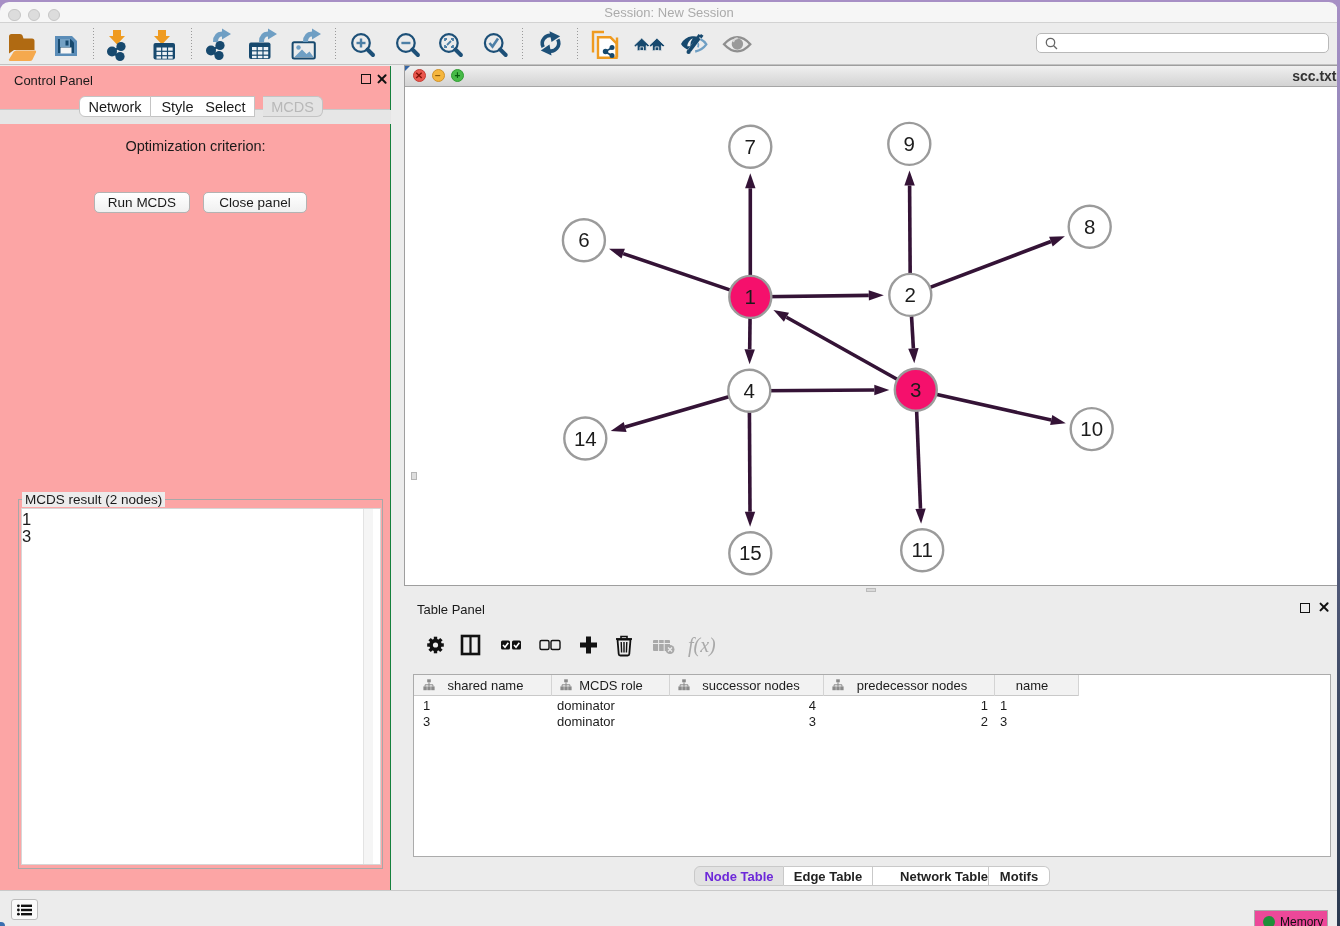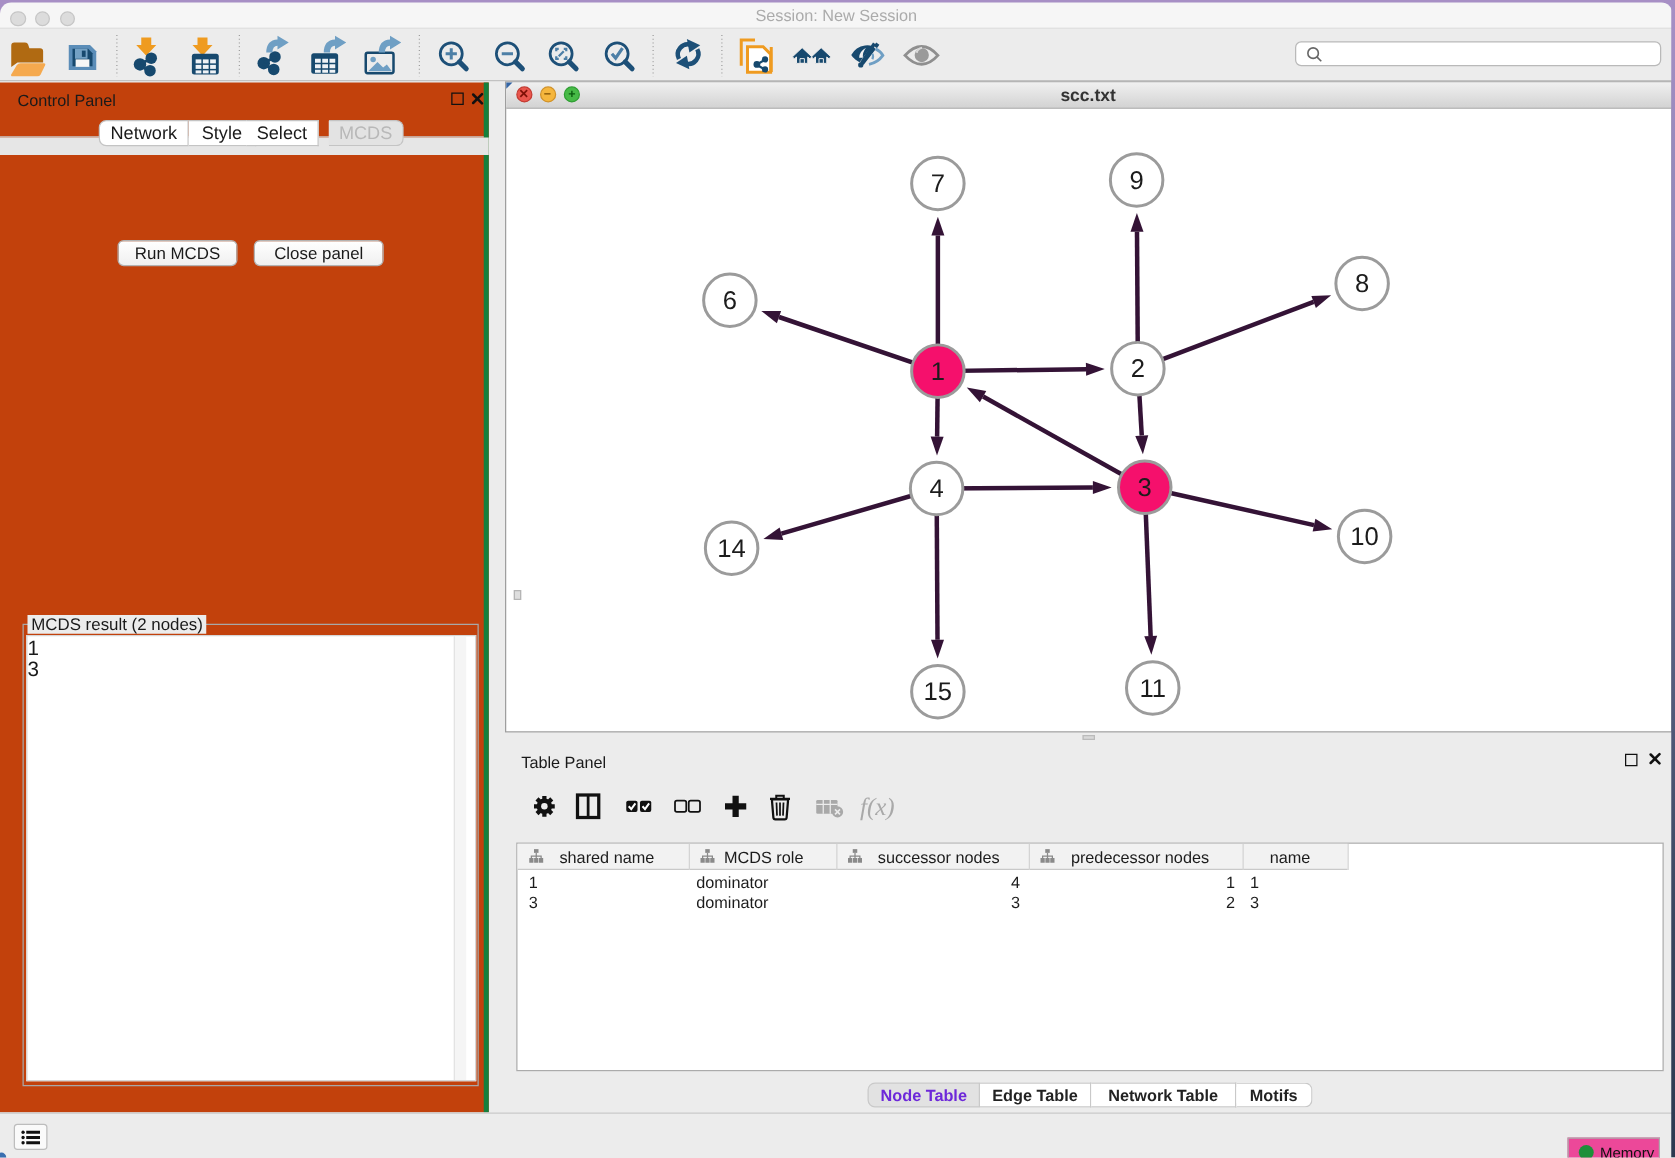--- a/index.html
+++ b/index.html
@@ -10,35 +10,35 @@
 #purple-top { left:0; top:0; width:1340px; height:14px; background:#a78fc5; }
 #right-edge { right:0; top:0; width:3px; height:926px; background:linear-gradient(#a78fc5 0%, #8f87b8 20%, #5a6183 55%, #39455e 80%, #2c3950 100%); z-index:50; }
 #titlebar { left:0; top:2px; width:1338px; height:21px; background:#f6f6f6; border-bottom:1px solid #d2d2d2; border-top-left-radius:9px; border-top-right-radius:9px; }
 .tl { position:absolute; top:6.5px; width:12.5px; height:12.5px; border-radius:50%; background:#dcdcdc; border:1px solid #c6c6c6; }
 #title-text { position:absolute; top:3px; width:100%; text-align:center; font-size:13px; color:#ababab; }
 
 #toolbar { left:0; top:23px; width:1338px; height:42px; background:#ececec; border-bottom:1px solid #c2c2c2; }
 .tsep { position:absolute; top:5px; height:33px; width:1px; background-image:linear-gradient(#9a9a9a 33%, rgba(0,0,0,0) 0%); background-size:1px 3px; }
 #searchbox { position:absolute; left:1036px; top:10px; width:293px; height:20px; background:#fff; border:1px solid #b9b9b9; border-radius:5px; }
 
-#cpanel { left:0; top:66px; width:391px; height:824px; background:#c2410c; border-right:4px solid #15803d; }
+#cpanel { left:0; top:66px; width:391px; height:824px; background:#fca5a5; border-right:1px solid #15803d; }
 .panel-title { position:absolute; left:14px; top:7px; font-size:13px; color:#1a1a1a; }
 .icon-float { position:absolute; top:8px; width:10px; height:10px; border:1.6px solid #111; }
 .icon-x { position:absolute; top:8px; width:10px; height:10px; }
 .icon-x::before, .icon-x::after { content:""; position:absolute; left:4px; top:-1px; width:2.4px; height:12px; background:#111; border-radius:1px; }
 .icon-x::before { transform:rotate(45deg); }
 .icon-x::after { transform:rotate(-45deg); }
 
 .tabline { position:absolute; left:0; width:100%; height:1px; background:#c8c8c8; }
 .tab { position:absolute; height:21px; background:#fff; border:1px solid #c4c4c4; font-size:14.5px; color:#1a1a1a; text-align:center; line-height:20px; }
 
 #netwin { left:403.5px; top:64.5px; width:934px; height:521px; background:#fff; border:1px solid #9e9e9e; }
 #net-titlebar { position:absolute; left:0; top:0; width:100%; height:21px; background:linear-gradient(#f0f0f0, #d3d3d3); border-bottom:1px solid #a6a6a6; }
 .mtl { position:absolute; top:3.5px; width:13px; height:13px; border-radius:50%; font-size:10px; line-height:12px; text-align:center; }
-#net-title { position:absolute; top:2.5px; width:100%; text-align:center; font-size:14px; font-weight:bold; color:#333; }
+#net-title { position:absolute; top:2.5px; width:100%; text-align:right; font-size:14px; font-weight:bold; color:#333; }
 
 #tpanel { left:406px; top:596px; width:931px; height:292px; background:#ececec; }
 .th { position:absolute; top:3px; font-size:13px; color:#1c1c1c; text-align:center; }
 .td { position:absolute; font-size:13px; color:#1c1c1c; }
 .colsep { position:absolute; top:0; width:1px; height:21px; background:#d4d4d4; }
 .btab { position:absolute; top:270px; height:20px; background:#fff; border:1px solid #c9c9c9; font-size:13px; font-weight:bold; color:#222; text-align:center; line-height:19px; }
 
 #statusbar { left:0; top:890px; width:1340px; height:36px; background:#ececec; border-top:1px solid #c9c9c9; }
 </style>
 </head>
@@ -211,20 +211,21 @@
 <div class="abs" id="cpanel">
   <div class="panel-title">Control Panel</div>
   <div class="icon-float" style="left:361px;"></div>
   <div class="icon-x" style="left:377px;"></div>
   <div class="tabline" style="top:43px;"></div>
   <div style="position:absolute;left:0;top:44px;width:391px;height:14px;background:#e6e6e6;"></div>
   <div class="tab" style="left:79px;top:30px;width:72px;border-radius:6px 0 0 6px;">Network</div>
   <div class="tab" style="left:151px;top:30px;width:54px;border-left:none;">Style</div>
   <div class="tab" style="left:197px;top:30px;width:58px;border-left:none;">Select</div>
   <div class="tab" style="left:263px;top:30px;width:60px;border-left:none;border-radius:0 6px 6px 0;background:#e3e3e3;color:#b8b8b8;">MCDS</div>
+  <div style="position:absolute;left:0;top:72px;width:391px;text-align:center;font-size:14.5px;color:#1a1a1a;">Optimization criterion:</div>
   <div style="position:absolute;left:94px;top:126px;width:96px;height:21px;background:linear-gradient(#ffffff,#f0f0f0);border:1px solid #b3b3b3;border-radius:5px;font-size:13.5px;color:#1a1a1a;text-align:center;line-height:20px;">Run MCDS</div>
   <div style="position:absolute;left:203px;top:126px;width:104px;height:21px;background:linear-gradient(#ffffff,#f0f0f0);border:1px solid #b3b3b3;border-radius:5px;font-size:13.5px;color:#1a1a1a;text-align:center;line-height:20px;">Close panel</div>
   <div style="position:absolute;left:18px;top:433px;width:365px;height:370px;border:1px solid #a8a8a8;padding-left:32px;">
     <span style="position:absolute;left:3px;top:-8px;background:#ececec;padding:0 3px;font-size:13.5px;color:#1a1a1a;">MCDS result (2 nodes)</span>
     <div style="position:absolute;left:2px;top:8px;width:360px;height:357px;background:#fff;border:1px solid #d6d6d6;">
       <div style="position:absolute;left:0px;top:2px;font-size:16.5px;color:#1a1a1a;line-height:16.8px;">1<br>3</div>
       <div style="position:absolute;right:7px;top:0;width:10px;height:100%;background:#f5f5f5;border-left:1px solid #e3e3e3;"></div>
     </div>
   </div>
 </div>
@@ -407,21 +408,21 @@
     <div class="td" style="left:499px;top:23px;width:75px;text-align:right;">1</div>
     <div class="td" style="left:586px;top:23px;">1</div>
     <div class="td" style="left:9px;top:39px;">3</div>
     <div class="td" style="left:143px;top:39px;">dominator</div>
     <div class="td" style="left:330px;top:39px;width:72px;text-align:right;">3</div>
     <div class="td" style="left:499px;top:39px;width:75px;text-align:right;">2</div>
     <div class="td" style="left:586px;top:39px;">3</div>
   </div>
   <div class="btab" style="left:288px;width:90px;border-radius:6px 0 0 6px;background:#e2e2e2;color:#6d28d9;">Node Table</div>
   <div class="btab" style="left:378px;width:89px;border-left:none;">Edge Table</div>
-  <div class="btab" style="left:467px;width:116px;border-left:none;">Network Table</div>
+  <div class="btab" style="left:467px;width:116px;border-left:none;text-align:right;">Network Table</div>
   <div class="btab" style="left:583px;width:61px;border-left:none;border-radius:0 6px 6px 0;">Motifs</div>
 </div>
 <div class="abs" id="statusbar">
   <div style="position:absolute;left:11px;top:8px;width:27px;height:21px;background:#fafafa;border:1px solid #bdbdbd;border-radius:3px;">
     <svg width="15" height="12" viewBox="0 0 15 12" style="position:absolute;left:5px;top:4px;">
         <g fill="#111">
           <circle cx="1.4" cy="1.8" r="1.4"></circle>
           <circle cx="1.4" cy="6" r="1.4"></circle>
           <circle cx="1.4" cy="10.2" r="1.4"></circle>
           <rect x="4" y="0.6" width="11" height="2.4"></rect>

